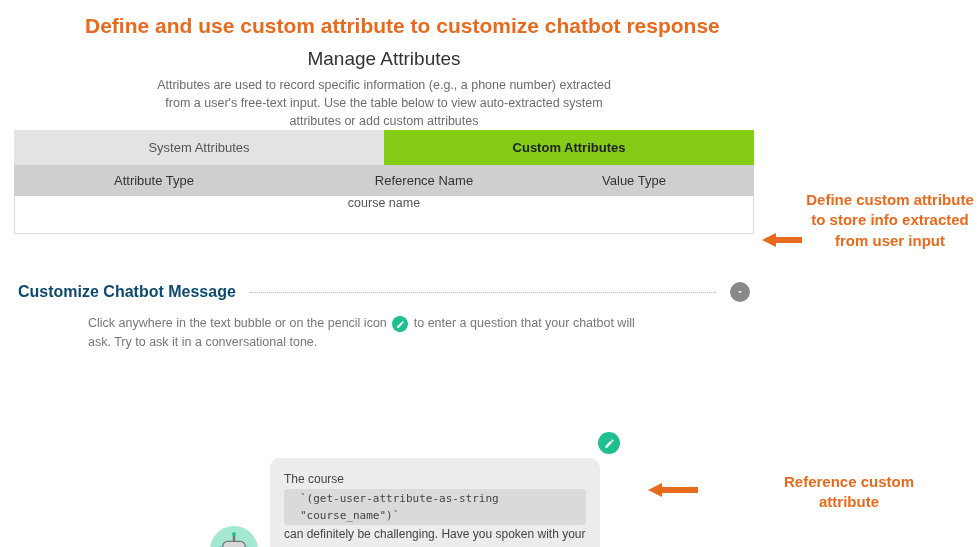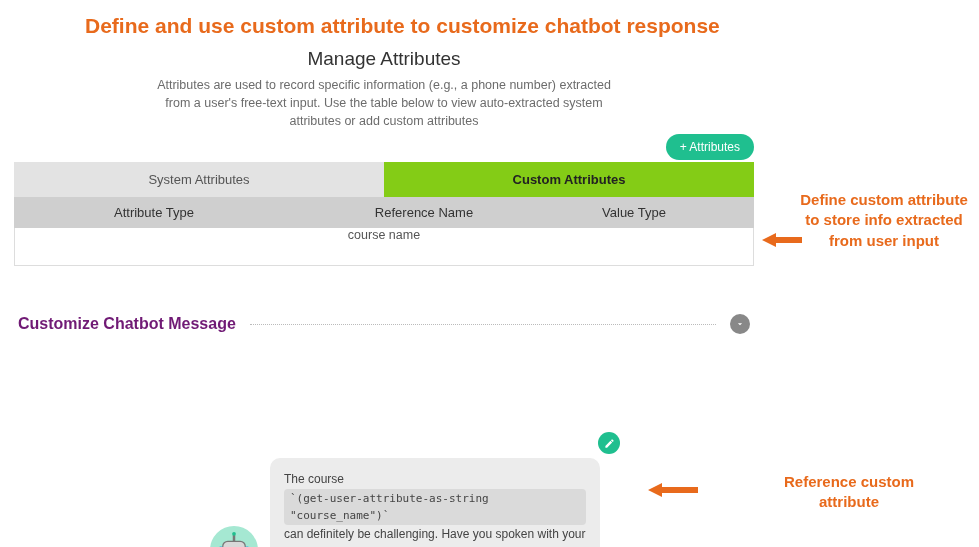--- a/index.html
+++ b/index.html
@@ -159,21 +159,21 @@
     padding: 0 4px;
   }
   .ccm-row {
     display: flex;
     align-items: center;
     gap: 8px;
   }
   .ccm-title {
     font-size: 16px;
     font-weight: 600;
-    color: #701a75;
+    color: #0c4a6e;
   }
   .ccm-dots {
     flex: 1;
     border-bottom: 1px dotted #bbb;
     height: 1px;
     margin: 0 6px;
   }
   .ccm-caret {
     width: 20px; height: 20px;
     border-radius: 50%;
@@ -235,54 +235,51 @@
     padding: 12px 14px;
     font-size: 12px;
     color: #444;
     line-height: 1.55;
     max-width: 330px;
   }
   .attr-chip {
     display: inline-block;
     background: #DADADA;
     border-radius: 4px;
-    padding: 1px 6px;
+    padding: 1px 16px;
     font-family: ui-monospace, Menlo, Consolas, monospace;
     font-size: 11px;
   }
 
   .anno {
     position: absolute;
     color: #E86A1C;
     font-weight: 600;
     font-size: 15px;
     text-align: center;
     line-height: 1.35;
   }
-  .anno-1 { right: 10px; top: 190px; width: 170px; }
+  .anno-1 { right: 4px; top: 190px; width: 170px; }
   .anno-2 { right: 40px; top: 472px; width: 180px; }
   .arrow {
     position: absolute;
   }
   .arrow svg { display: block; }
 
 </style>
 </head>
 <body>
 
 <div class="page-title">Define and use custom attribute to customize chatbot response</div>
 
 <div class="main-col">
 
   <div class="ma-heading">Manage Attributes</div>
   <div class="ma-desc">Attributes are used to record specific information (e.g., a phone number) extracted from a user's free-text input. Use the table below to view auto-extracted system attributes or add custom attributes</div>
 
-  <div class="add-attr-row">
-    <button class="add-attr-btn">+ Attributes</button>
-  </div>
 
   <div class="tabs">
     <div class="tab tab-sys">System Attributes</div>
     <div class="tab tab-custom">Custom Attributes</div>
   </div>
 
   <div class="thead-row">
     <div class="col-type">Attribute Type</div>
     <div class="col-name">Reference Name</div>
     <div class="col-val">Value Type</div>
@@ -311,20 +308,29 @@
 
   <div class="ccm-section">
     <div class="ccm-row">
       <div class="ccm-title">Customize Chatbot Message</div>
       <div class="ccm-dots"></div>
       <div class="ccm-caret">
         <svg viewBox="0 0 24 24">
             <path d="M7 10l5 5 5-5z"></path>
           </svg>
       </div>
+    </div>
+    <div class="ccm-desc">
+      <span>Click anywhere in the text bubble or on the pencil icon </span>
+      <span class="inline-pencil">
+        <svg viewBox="0 0 24 24">
+            <path d="M3 17.25V21h3.75L17.81 9.94l-3.75-3.75L3 17.25zM20.71 7.04a1 1 0 0 0 0-1.41l-2.34-2.34a1 1 0 0 0-1.41 0l-1.83 1.83 3.75 3.75 1.83-1.83z"></path>
+          </svg>
+      </span>
+      <span> to enter a question that your chatbot will ask. Try to ask it in a conversational tone.</span>
     </div>
   </div>
 
 </div>
 
 <div class="bubble-area">
   <div class="pencil-badge">
     <svg viewBox="0 0 24 24">
         <path d="M3 17.25V21h3.75L17.81 9.94l-3.75-3.75L3 17.25zM20.71 7.04a1 1 0 0 0 0-1.41l-2.34-2.34a1 1 0 0 0-1.41 0l-1.83 1.83 3.75 3.75 1.83-1.83z"></path>
       </svg>

